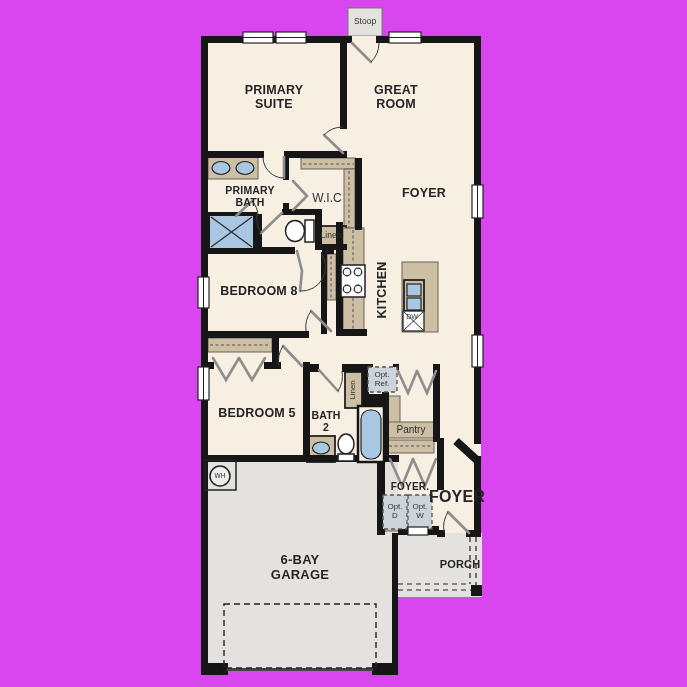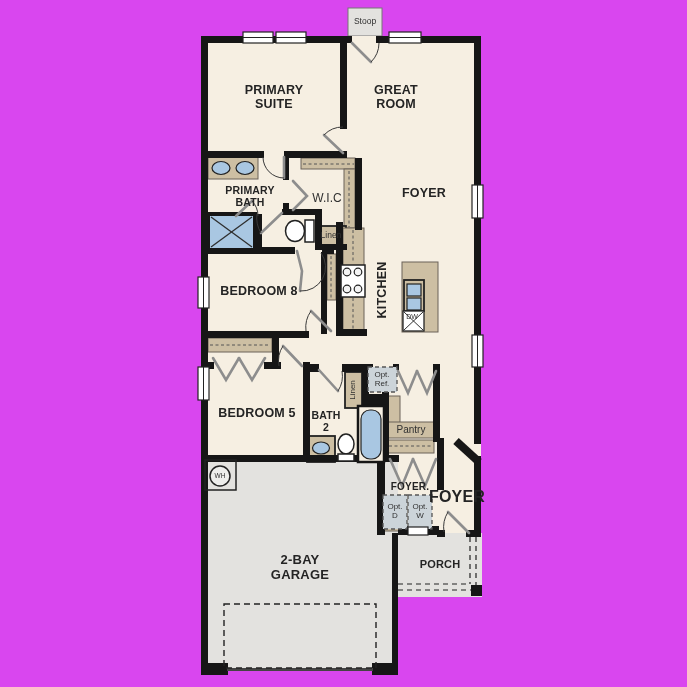--- a/index.html
+++ b/index.html
@@ -226,16 +226,16 @@
   <div class="lbl sm" style="left:382px;top:379px;font-size:8px">Opt.
 Ref.</div>
   <div class="lbl sm" style="left:411px;top:430px;font-size:10px">Pantry</div>
   <div class="lbl sm" style="left:220px;top:476px;font-size:6.5px">WH</div>
   <div class="lbl" style="left:410px;top:487px;font-size:10px">FOYER.</div>
   <div class="lbl sm" style="left:395px;top:511px;font-size:8px">Opt.
 D</div>
   <div class="lbl sm" style="left:420px;top:511px;font-size:8px">Opt.
 W</div>
   <div class="lbl" style="left:457px;top:497px;font-size:16px">FOYER</div>
-  <div class="lbl" style="left:300px;top:568px;font-size:13px">2-BAY
+  <div class="lbl" style="left:300px;top:568px;font-size:13px">6-BAY
 GARAGE</div>
-  <div class="lbl" style="left:440px;top:564px;font-size:11px">PORCH</div>
+  <div class="lbl" style="left:460px;top:564px;font-size:11px">PORCH</div>
 </div>
 
 </body></html>

